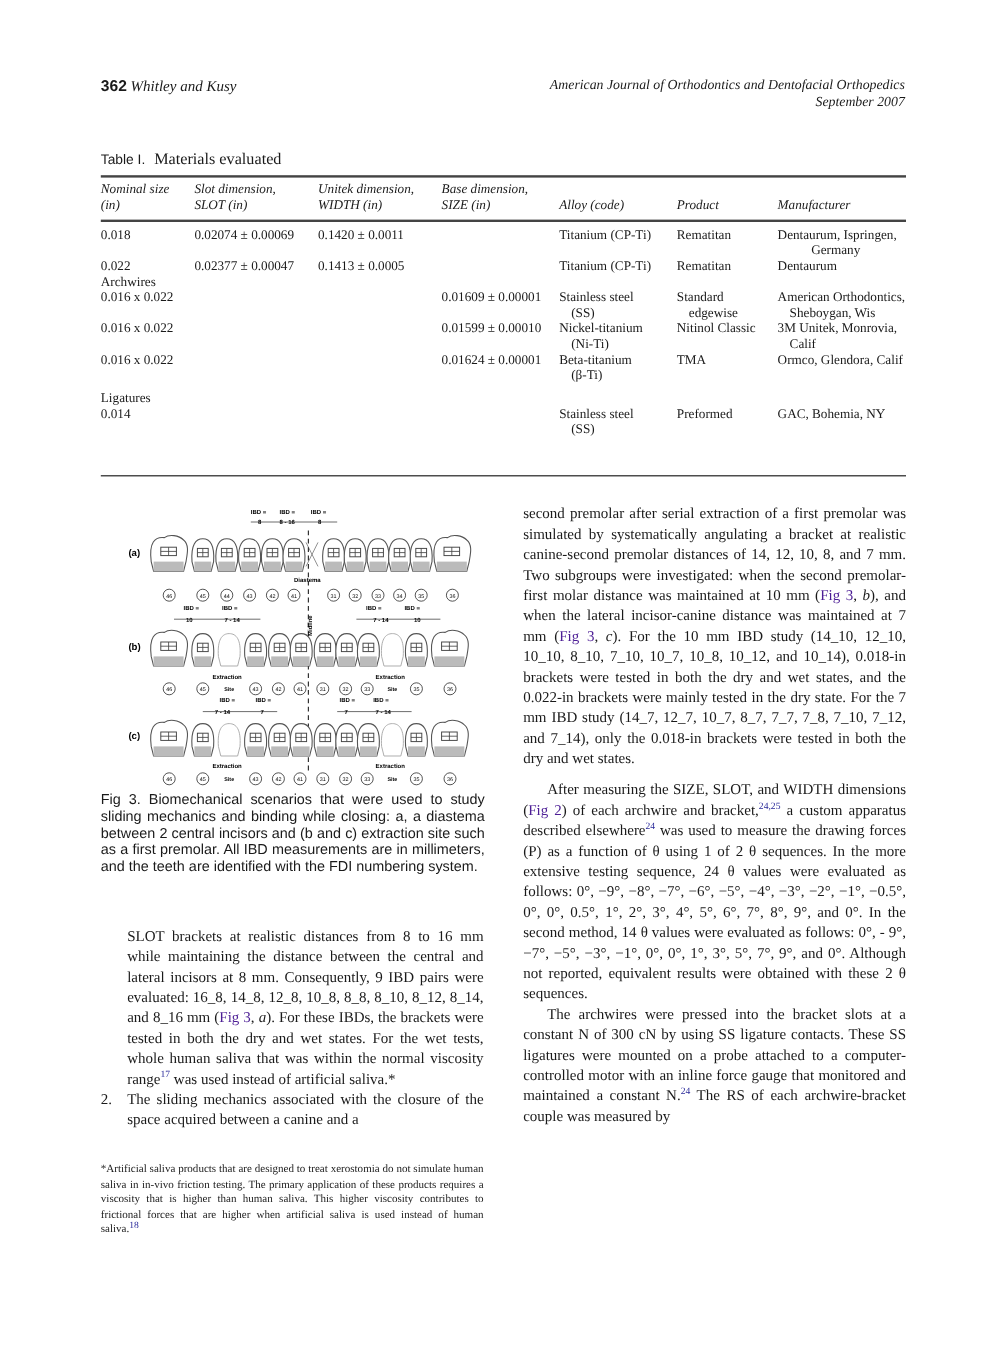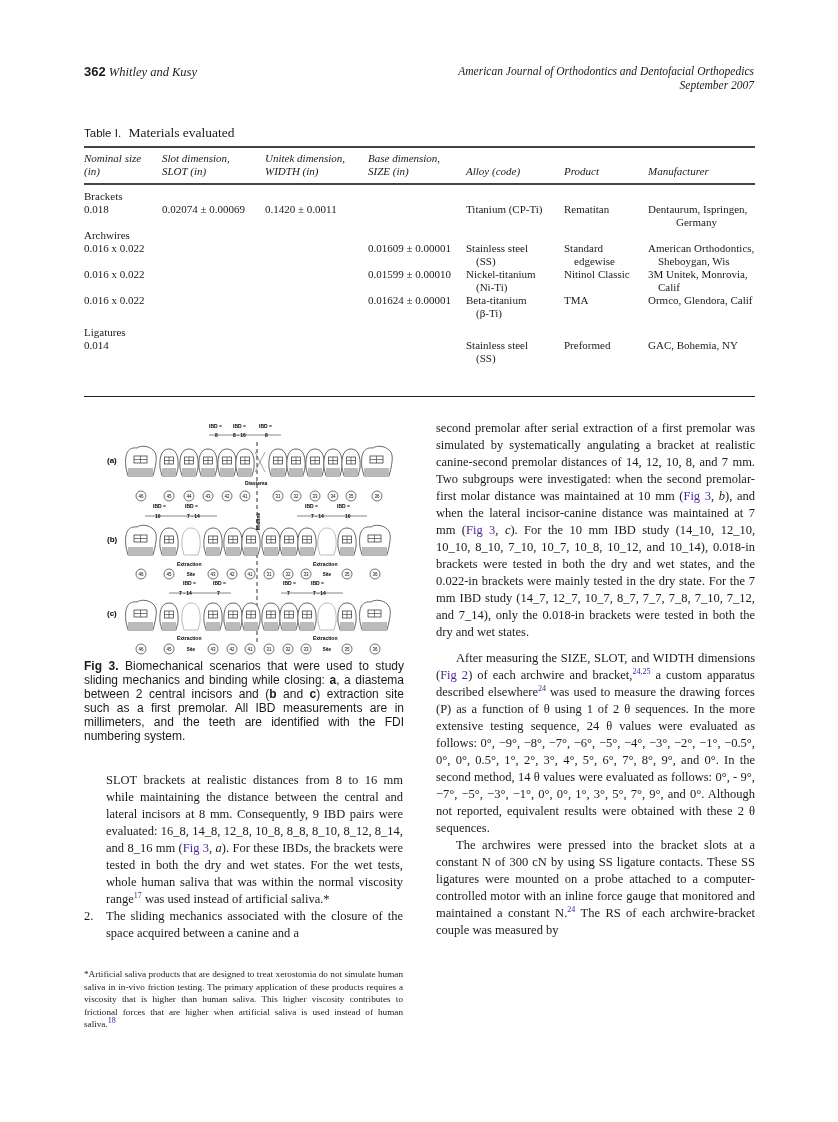--- a/index.html
+++ b/index.html
@@ -15,21 +15,21 @@
   table.mat { position:absolute; left:84px; top:150px; width:671px; border-collapse:collapse; font-size:11px; line-height:13px; }
   table.mat th { font-style:italic; font-weight:normal; text-align:left; vertical-align:bottom; padding:2px 0 4px 0; }
   table.mat td { vertical-align:top; padding:0; }
   .c0 { width:78px;margin-top:41px; } .c1 { width:103px; } .c2 { width:103px; } .c3 { width:98px; } .c4 { width:98px; } .c5 { width:84px; } .c6 { width:107px; }
   .sec td { padding-top:2px; }
   .ind { padding-left:10px; display:inline-block; }
   .ctr { text-align:center; }
   
   .fig { left:105px; top:420px; width:290px; height:240px; }
   .caption { left:84px; top:659px; width:320px; font-family:"Liberation Sans", sans-serif; font-size:12px; line-height:14px; text-align:justify; }
-  .caption b { font-weight:bold; }
+  .caption b { font-weight:normal; }
   .col { font-size:12.5px; line-height:17px; text-align:justify; }
   .lcol { left:106px; top:772px; width:297px; }
   .lcol .num { position:absolute; left:-22px; }
   .fn { left:84px; top:968px; width:319px; font-size:9.2px; line-height:12.5px; text-align:justify; }
   .rcol { left:436px; top:420px; width:319px; }
   .rcol p { margin:0; }
   .link { color:#4c1d95; }
   sup { font-size:8px; line-height:0; }
   .sup-b { color:#2a2a9a; }
   .ti { text-indent:20px; }
@@ -81,33 +81,39 @@
         </th>
       <th class="c6 ctr">
           <div>Manufacturer</div>
         </th>
     </tr>
   </thead>
   <tbody>
     <tr>
         <td colspan="7" style="height:8px"></td>
       </tr>
-    <tr class="sec">
-        <td colspan="7">Brackets</td>
-      </tr>
     <tr>
       <td>0.018</td>
       <td>0.02074 ± 0.00069</td>
       <td>0.1420 ± 0.0011</td>
       <td></td>
       <td>
           <div>Titanium (CP-Ti)</div>
         </td>
       <td>Rematitan</td>
       <td><div>Dentaurum, Ispringen,</div><div class="ind ctr" style="padding-left:28px">Germany</div></td>
+    </tr>
+    <tr>
+      <td>0.022</td>
+      <td>0.02377 ± 0.00047</td>
+      <td>0.1413 ± 0.0005</td>
+      <td></td>
+      <td>Titanium (CP-Ti)</td>
+      <td>Rematitan</td>
+      <td>Dentaurum</td>
     </tr>
     <tr class="sec">
         <td colspan="7" style="padding-top:0">Archwires</td>
       </tr>
     <tr>
       <td>0.016 x 0.022</td>
       <td></td>
         <td></td>
       <td>0.01609 ± 0.00001</td>
       <td><div>Stainless steel</div><div class="ind">(SS)</div></td>

